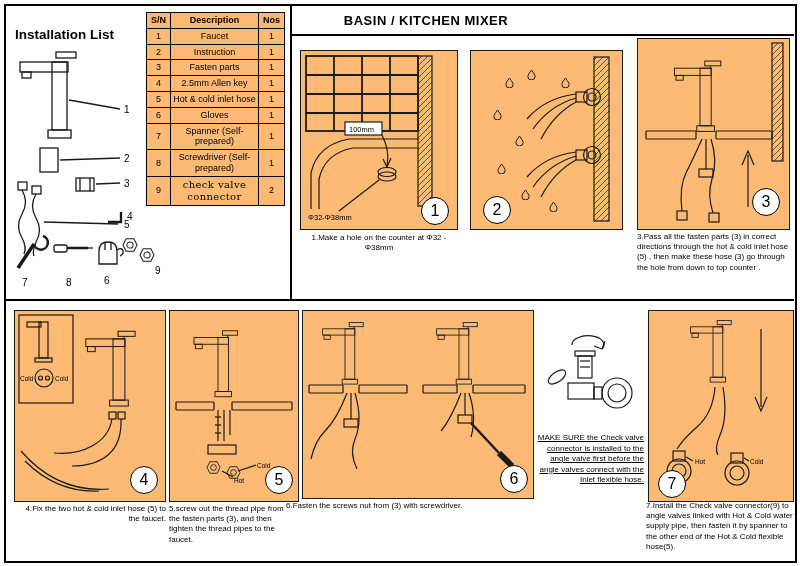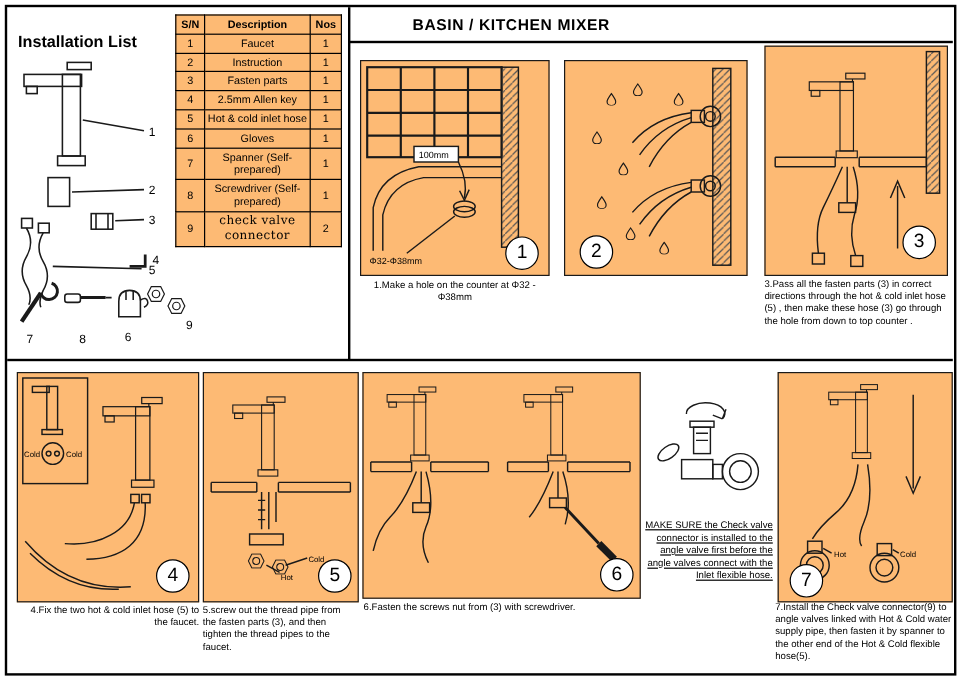--- a/index.html
+++ b/index.html
@@ -360,21 +360,21 @@
           <path d="M166,82 q8,24 2,44"></path>
           <g>
             <line x1="168" y1="112" x2="196" y2="142" stroke-width="2.5"></line>
             <line x1="196" y1="142" x2="209" y2="155" stroke-width="6"></line>
           </g>
         </g>
       </g>
     </svg>
     <div class="badge" style="right:5px;bottom:5px;">6</div>
   </div>
-  <div class="caption" style="left:303px;top:501px;width:210px;">6.Fasten the screws nut from (3) with screwdriver.</div>
+  <div class="caption" style="left:286px;top:501px;width:210px;">6.Fasten the screws nut from (3) with screwdriver.</div>
 
   <svg style="position:absolute;left:538px;top:331px;width:112px;height:100px;" viewBox="0 0 112 100">
     <g fill="none" stroke="#1a1a1a" stroke-width="1.2">
       <g>
         <path d="M34,14 a16,9 0 1 1 30,4"></path>
         <path d="M64,18 l3,-8 M64,18 l-8,-3"></path>
       </g>
       <g>
         <rect x="37" y="20" width="20" height="5"></rect>
         <rect x="40" y="25" width="14" height="22"></rect>

